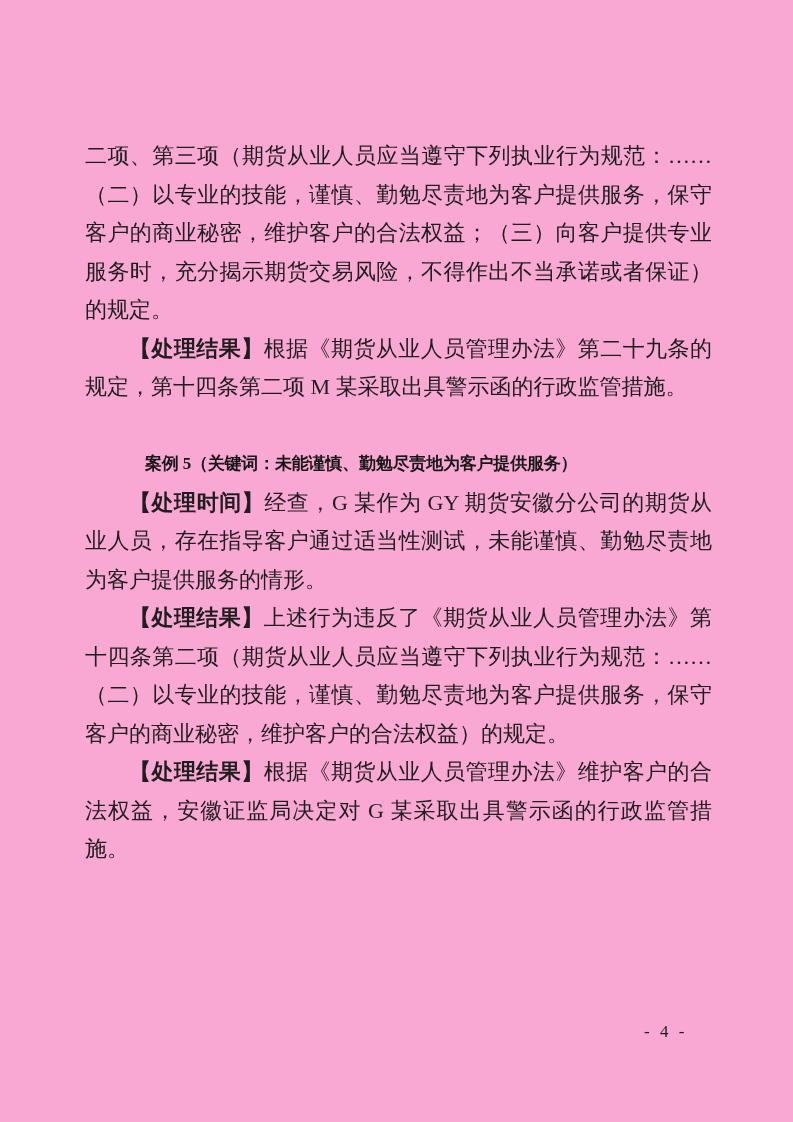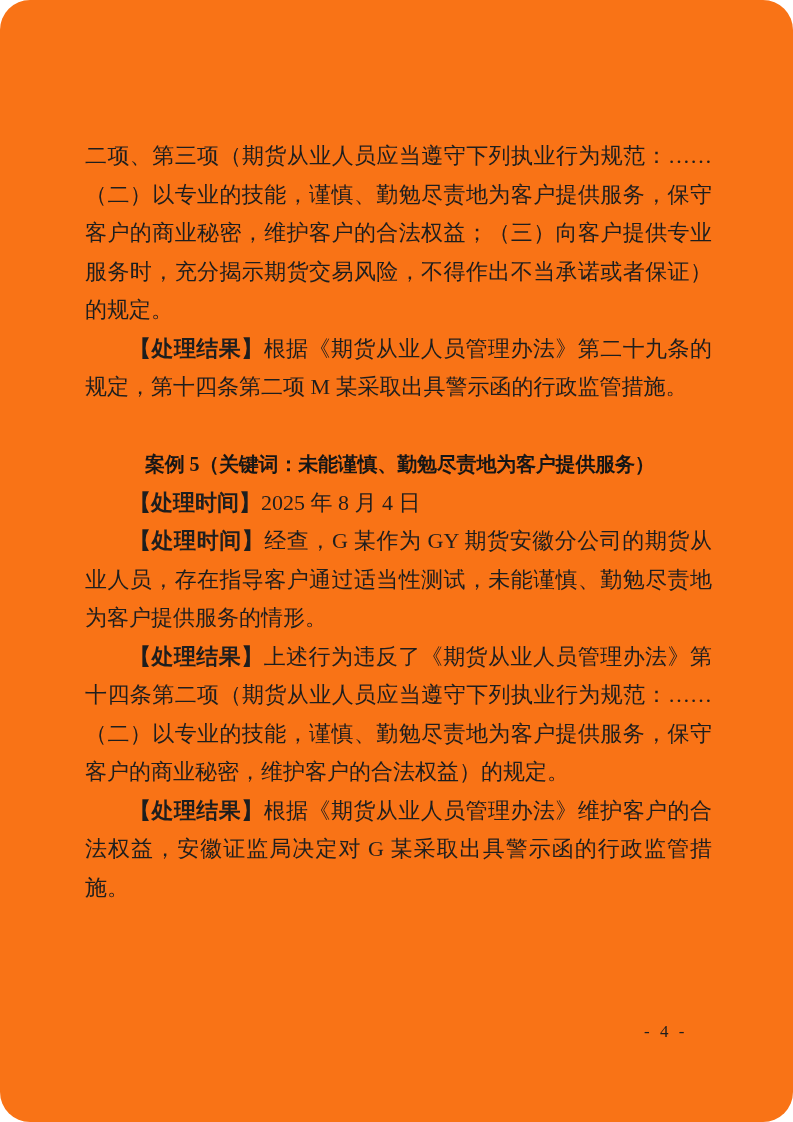--- a/index.html
+++ b/index.html
@@ -7,22 +7,21 @@
     width: 793px;
     height: 1122px;
     background: #ffffff;
     position: relative;
     overflow: hidden;
     font-family: "Liberation Serif", "DejaVu Serif", serif;
   }
   .sheet {
     position: absolute;
     inset: 0;
-    background: #f97316;
-    border-radius: 30px;
+    background: #f9a8d4;
   }
   .content {
     position: absolute;
     left: 85px;
     top: 137px;
     width: 627px;
     color: #1e1e1e;
     font-size: 22px;
     line-height: 38.5px;
     text-align: justify;
@@ -32,21 +31,21 @@
     margin: 0;
     text-justify: inter-character;
   }
   .indent { text-indent: 44px; }
   .label {
     font-weight: 700;
     font-family: "Liberation Sans", "DejaVu Sans", sans-serif;
   }
   .case-heading {
     margin: 38.5px 0 0 0;
-    font-size: 20px;
+    font-size: 17px;
     line-height: 38.5px;
     font-weight: 700;
     text-indent: 60px;
     text-align: left;
     letter-spacing: -0.2px;
     color: #161616;
   }
   .page-number {
     position: absolute;
     top: 1020px;
@@ -63,21 +62,20 @@
 
 <div class="sheet">
   <main class="content">
 
     <p class="para">二项、第三项（期货从业人员应当遵守下列执业行为规范：……（二）以专业的技能，谨慎、勤勉尽责地为客户提供服务，保守客户的商业秘密，维护客户的合法权益；（三）向客户提供专业服务时，充分揭示期货交易风险，不得作出不当承诺或者保证）的规定。</p>
 
     <p class="para indent"><span class="label">【处理结果】</span><span>根据《期货从业人员管理办法》第二十九条的规定，第十四条第二项 M 某采取出具警示函的行政监管措施。</span></p>
 
     <h2 class="case-heading">案例 5（关键词：未能谨慎、勤勉尽责地为客户提供服务）</h2>
 
-    <p class="para indent"><span class="label">【处理时间】</span><span>2025 年 8 月 4 日</span></p>
 
     <p class="para indent"><span class="label">【处理时间】</span><span>经查，G 某作为 GY 期货安徽分公司的期货从业人员，存在指导客户通过适当性测试，未能谨慎、勤勉尽责地为客户提供服务的情形。</span></p>
 
     <p class="para indent"><span class="label">【处理结果】</span><span>上述行为违反了《期货从业人员管理办法》第十四条第二项（期货从业人员应当遵守下列执业行为规范：……（二）以专业的技能，谨慎、勤勉尽责地为客户提供服务，保守客户的商业秘密，维护客户的合法权益）的规定。</span></p>
 
     <p class="para indent"><span class="label">【处理结果】</span><span>根据《期货从业人员管理办法》维护客户的合法权益，安徽证监局决定对 G 某采取出具警示函的行政监管措施。</span></p>
 
   </main>
 
   <span class="page-number">- 4 -</span>

